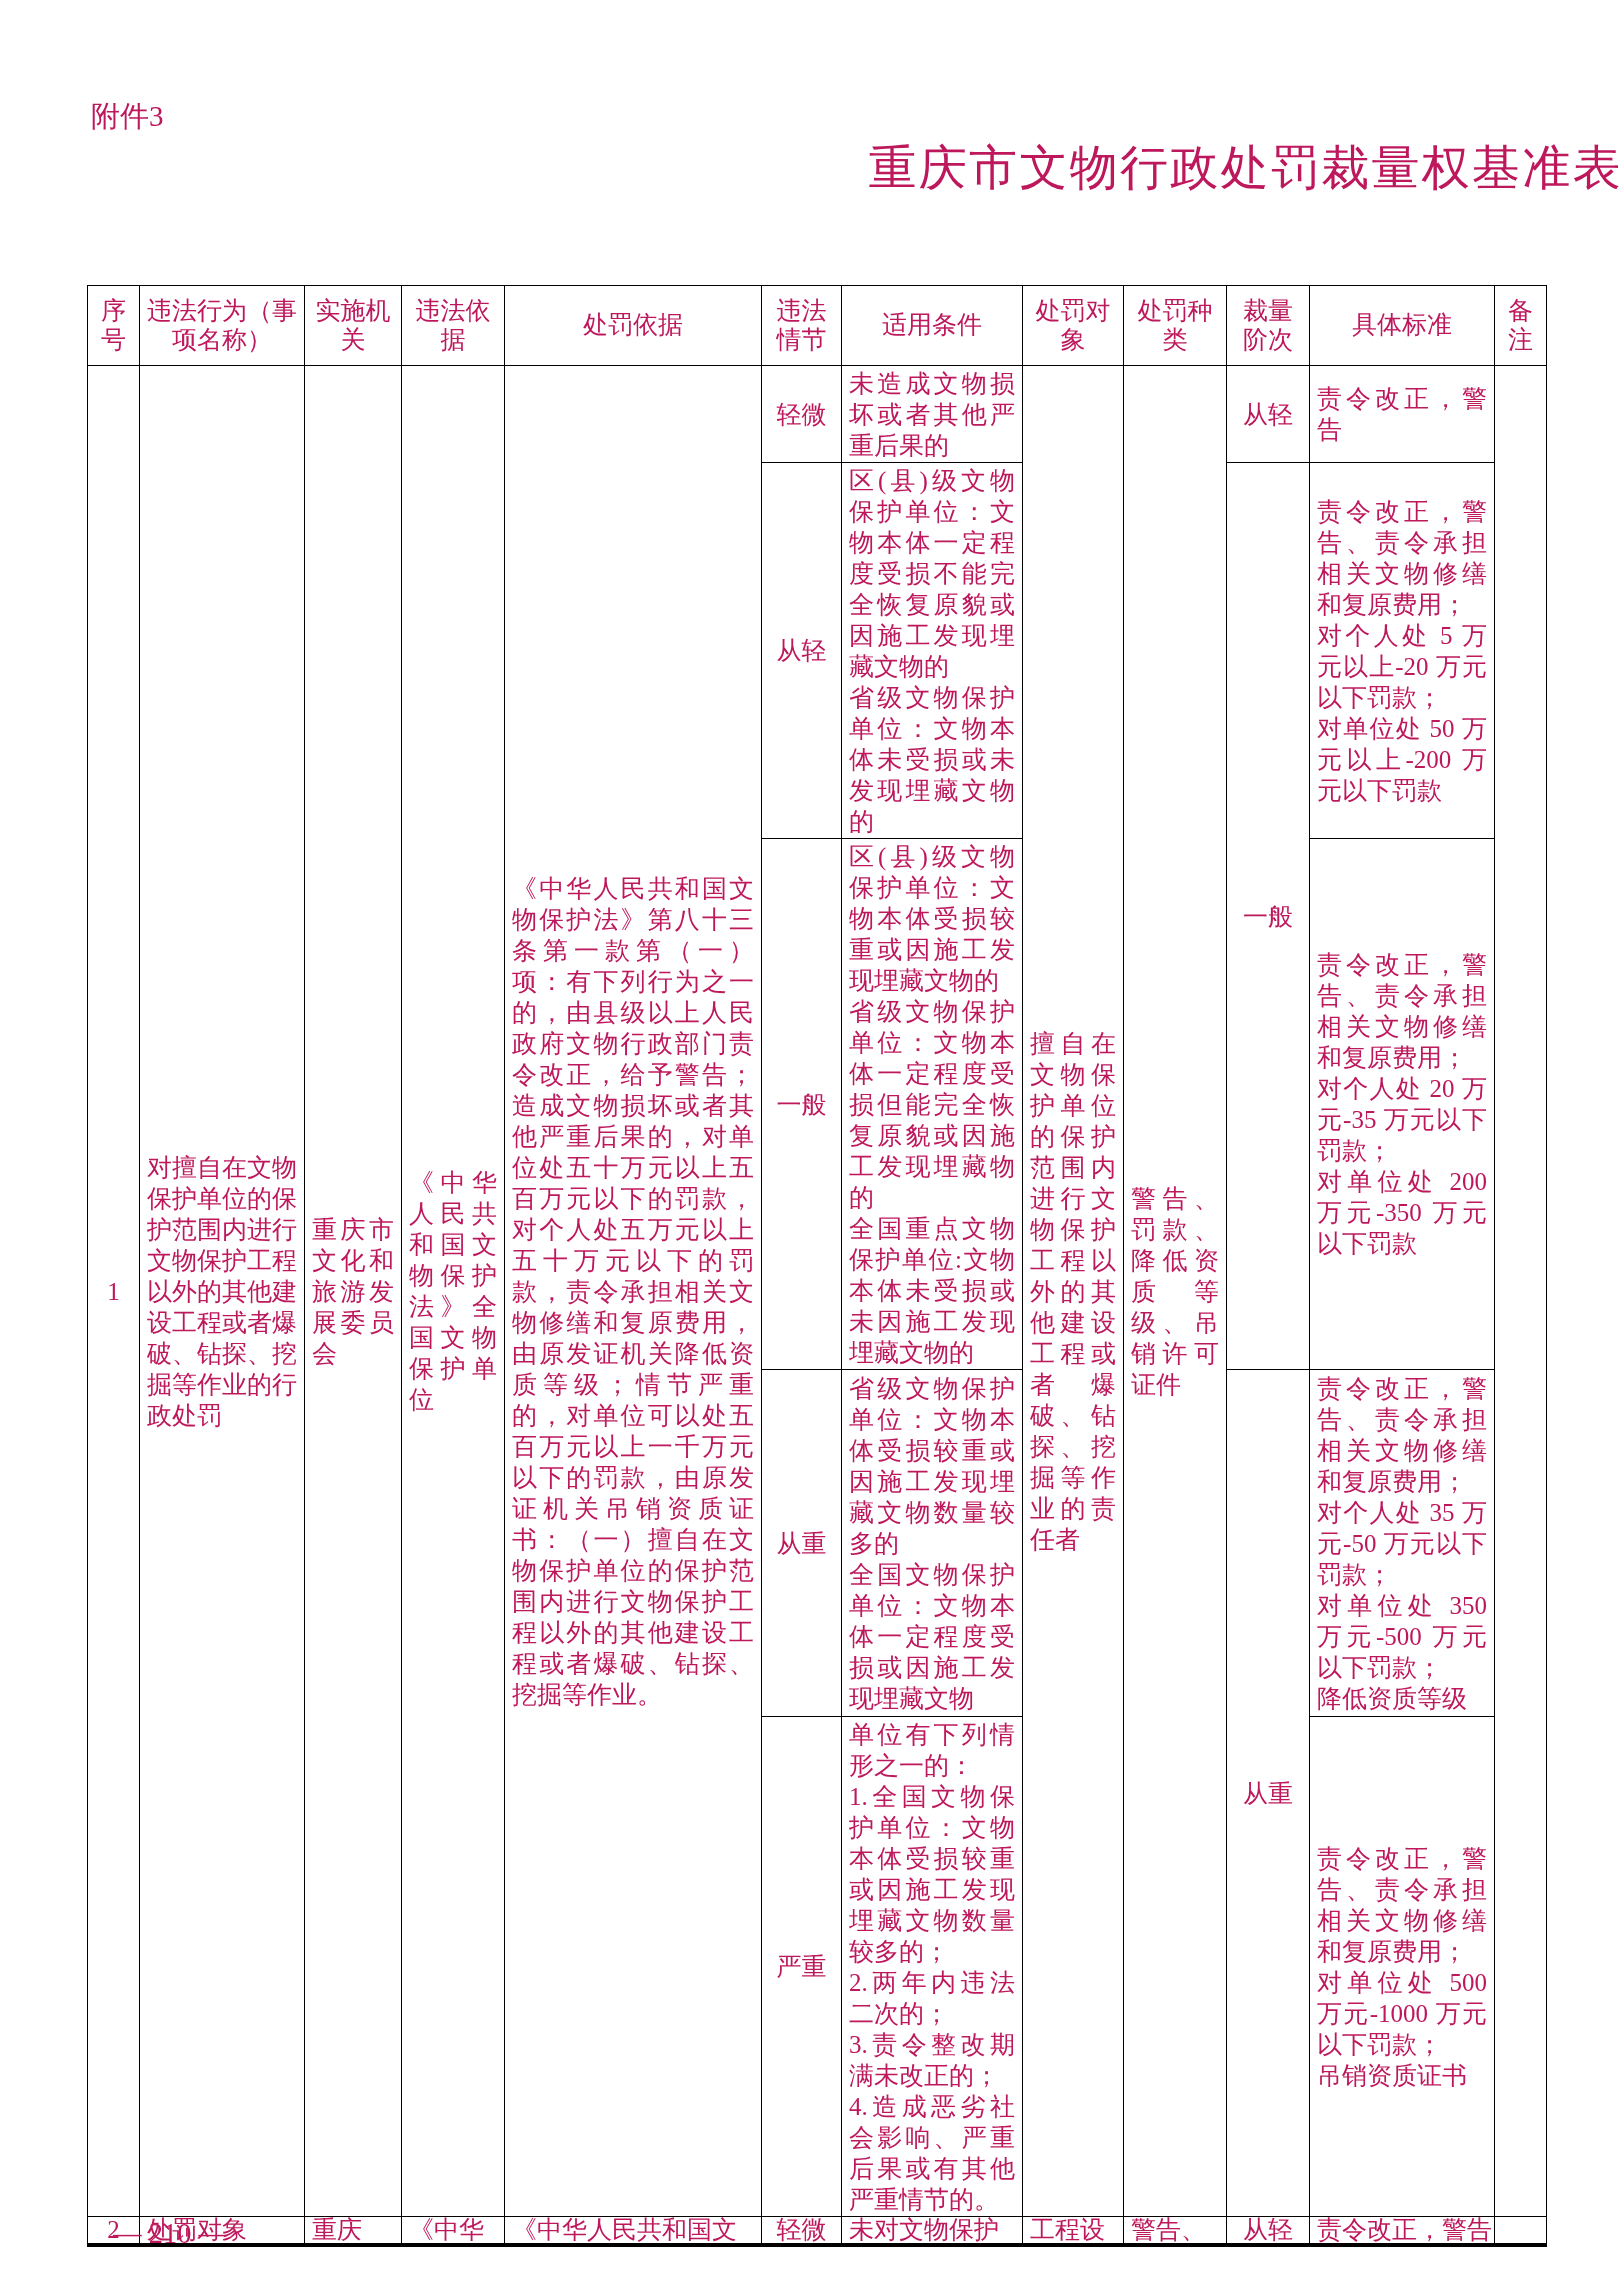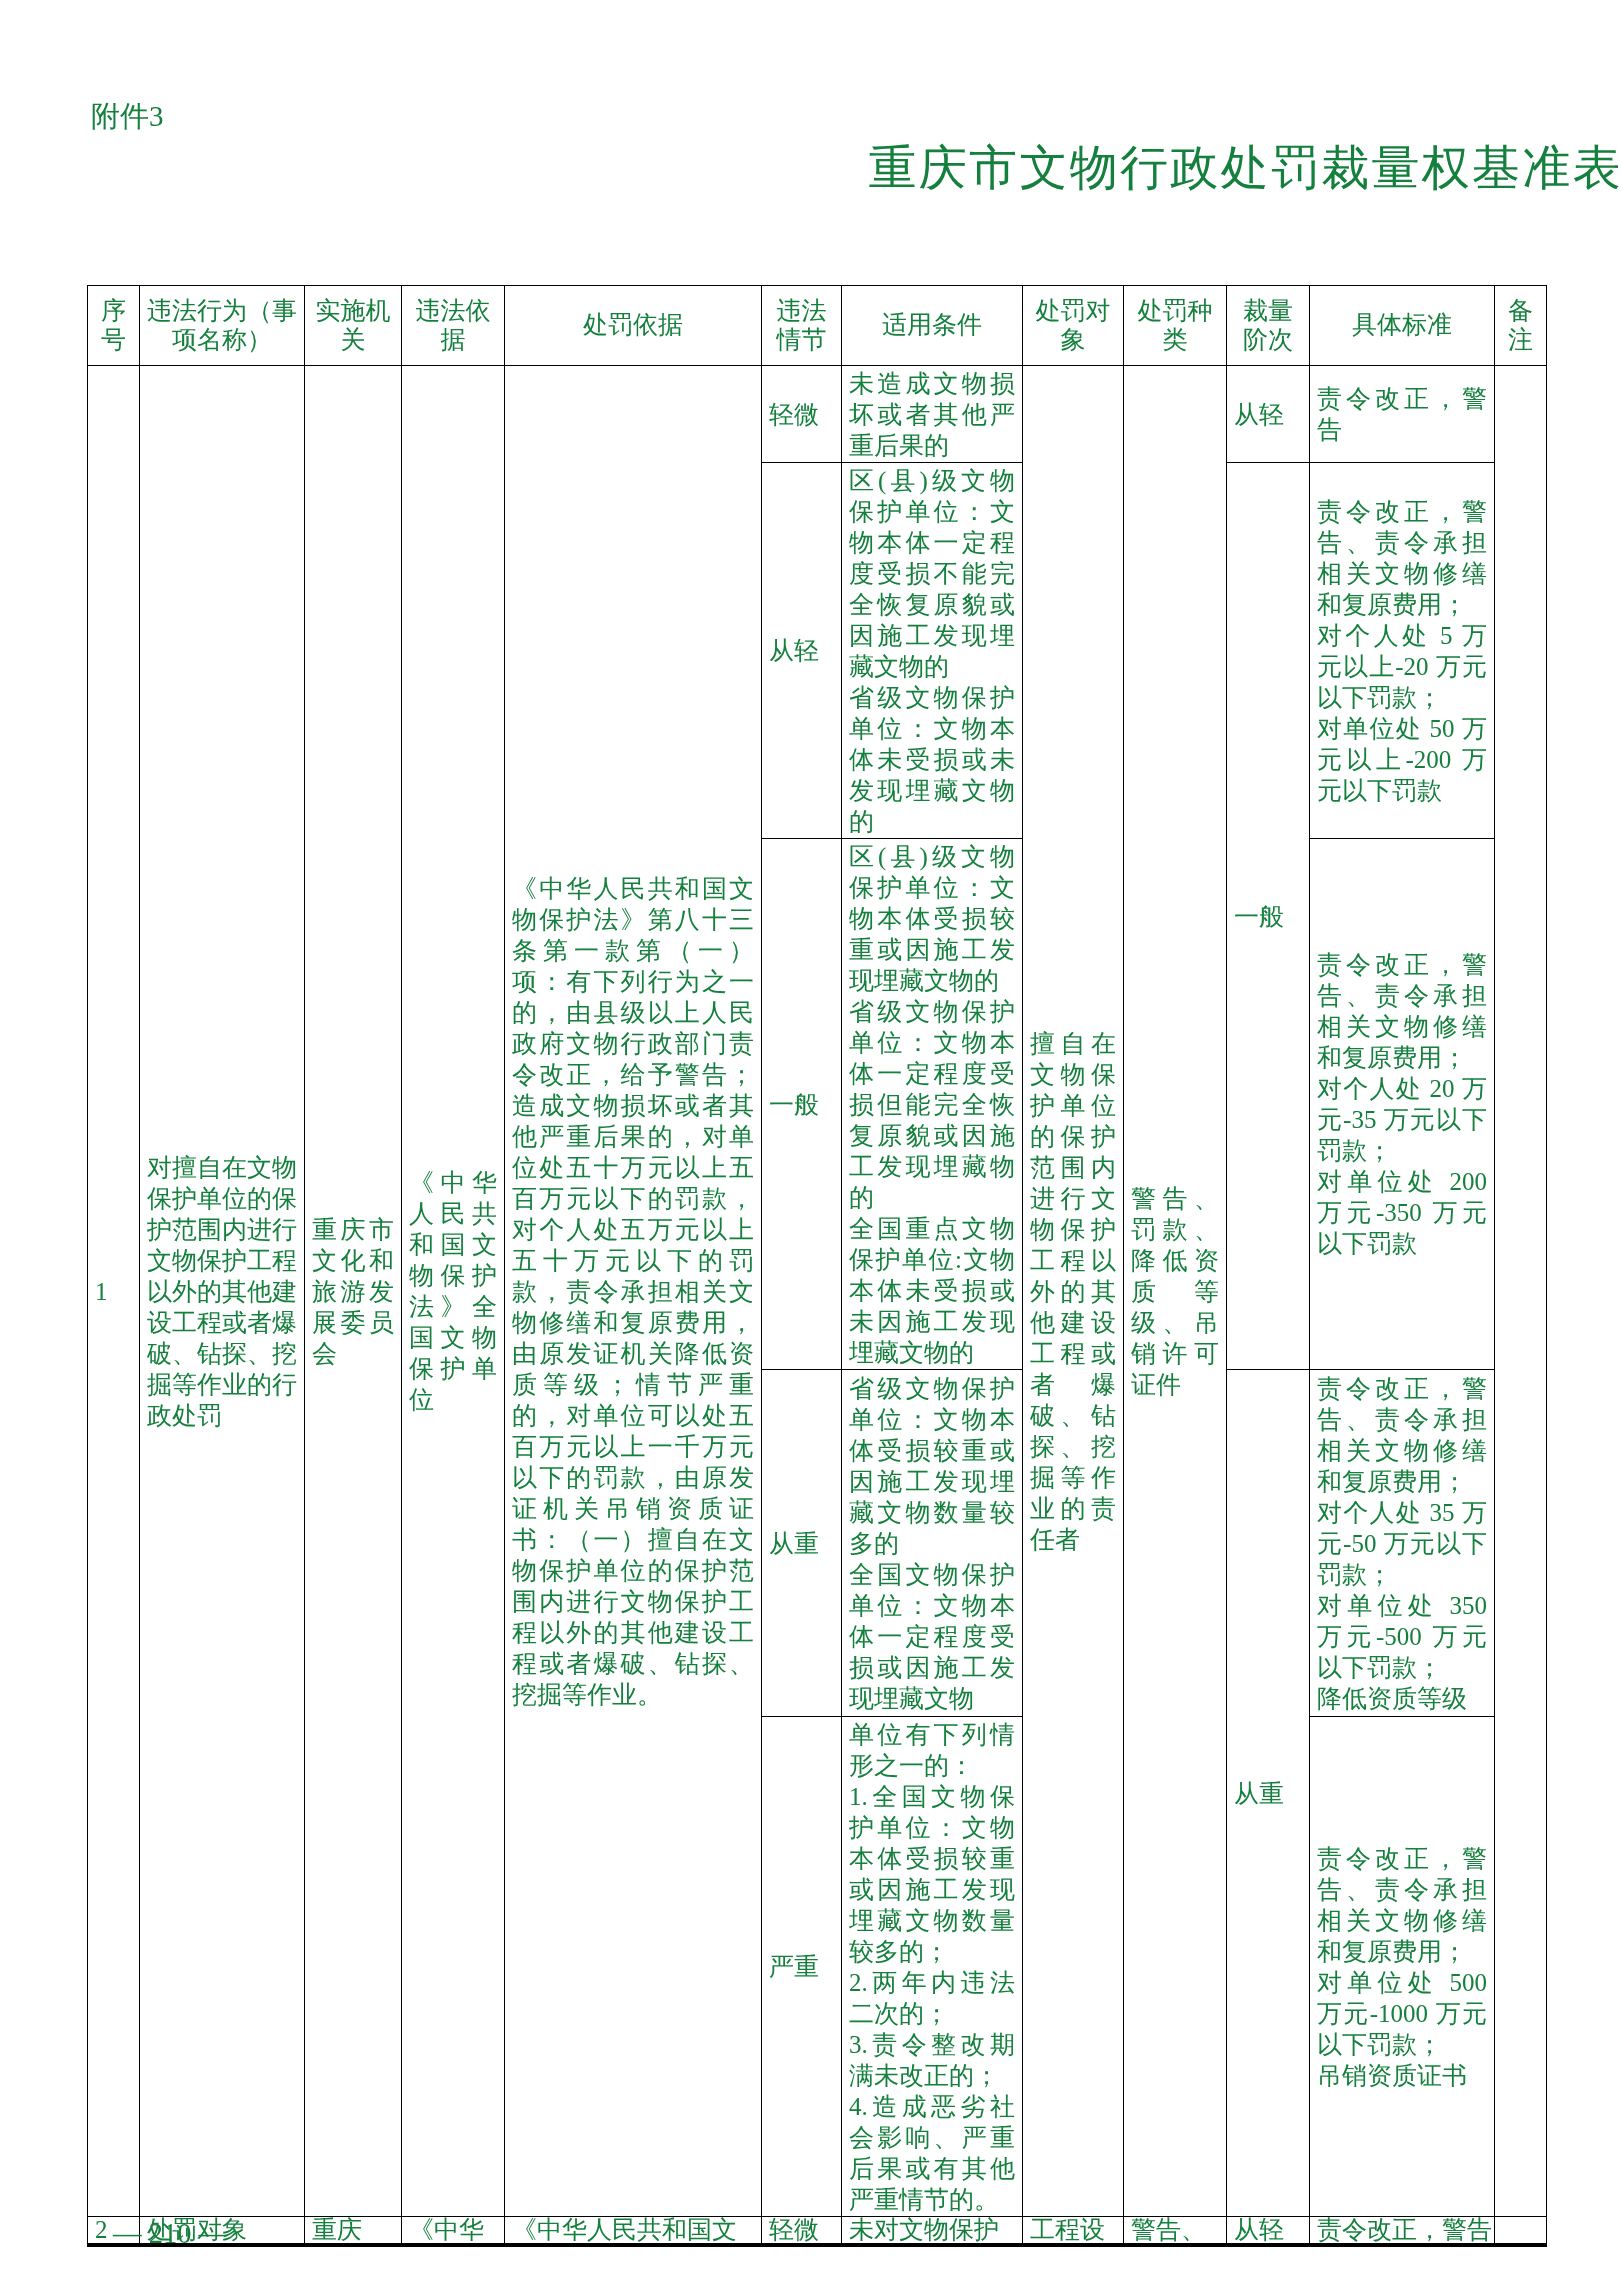--- a/index.html
+++ b/index.html
@@ -1,18 +1,18 @@
 <!DOCTYPE html>
 <html style="font-size:12.3px"><head>
 <meta charset="utf-8">
 <style>
   html,body { margin:0; padding:0; background:#e8e8e8; }
   .page {
     position:relative; width:1623px; height:2295px; background:#ffffff;
-    font-family:"Liberation Serif","DejaVu Serif",serif; color:#15803d;
+    font-family:"Liberation Serif","DejaVu Serif",serif; color:#be185d;
     margin:0 auto; overflow:hidden;
   }
   .attachment { position:absolute; left:91px; top:97px; font-size:29px; }
   .doc-title  { position:absolute; left:0; top:136px; width:100%; text-align:right;
                 font-size:48px; letter-spacing:2.3px; }
   .doc-subtitle { position:absolute; left:0; top:201px; width:100%; text-align:center;
                 font-size:29px; letter-spacing:0.8px; }
   table.grid {
     position:absolute; left:87px; top:285px; width:1459px;
     border-collapse:collapse; table-layout:fixed;
@@ -25,21 +25,21 @@
   .hr  { height:80px; }
   .r1  { height:93px; }
   .r2  { height:346px; }
   .r3  { height:488px; }
   .r4  { height:347px; }
   .r5  { height:498px; }
   .rcut td {
     height:25px; line-height:26px; padding:0 7px; white-space:nowrap;
     border-bottom:4.6px solid #000; vertical-align:middle;
   }
-  .c-center { text-align:left; }
+  .c-center { text-align:center; }
   .c-just   { text-align:justify; }
   .pre      { white-space:pre-line; }
   .page-number { position:absolute; left:113px; top:2218px; font-size:28.5px; }
 </style>
 </head>
 <body>
 
 <div class="page">
 
   <div class="attachment">附件3</div>

